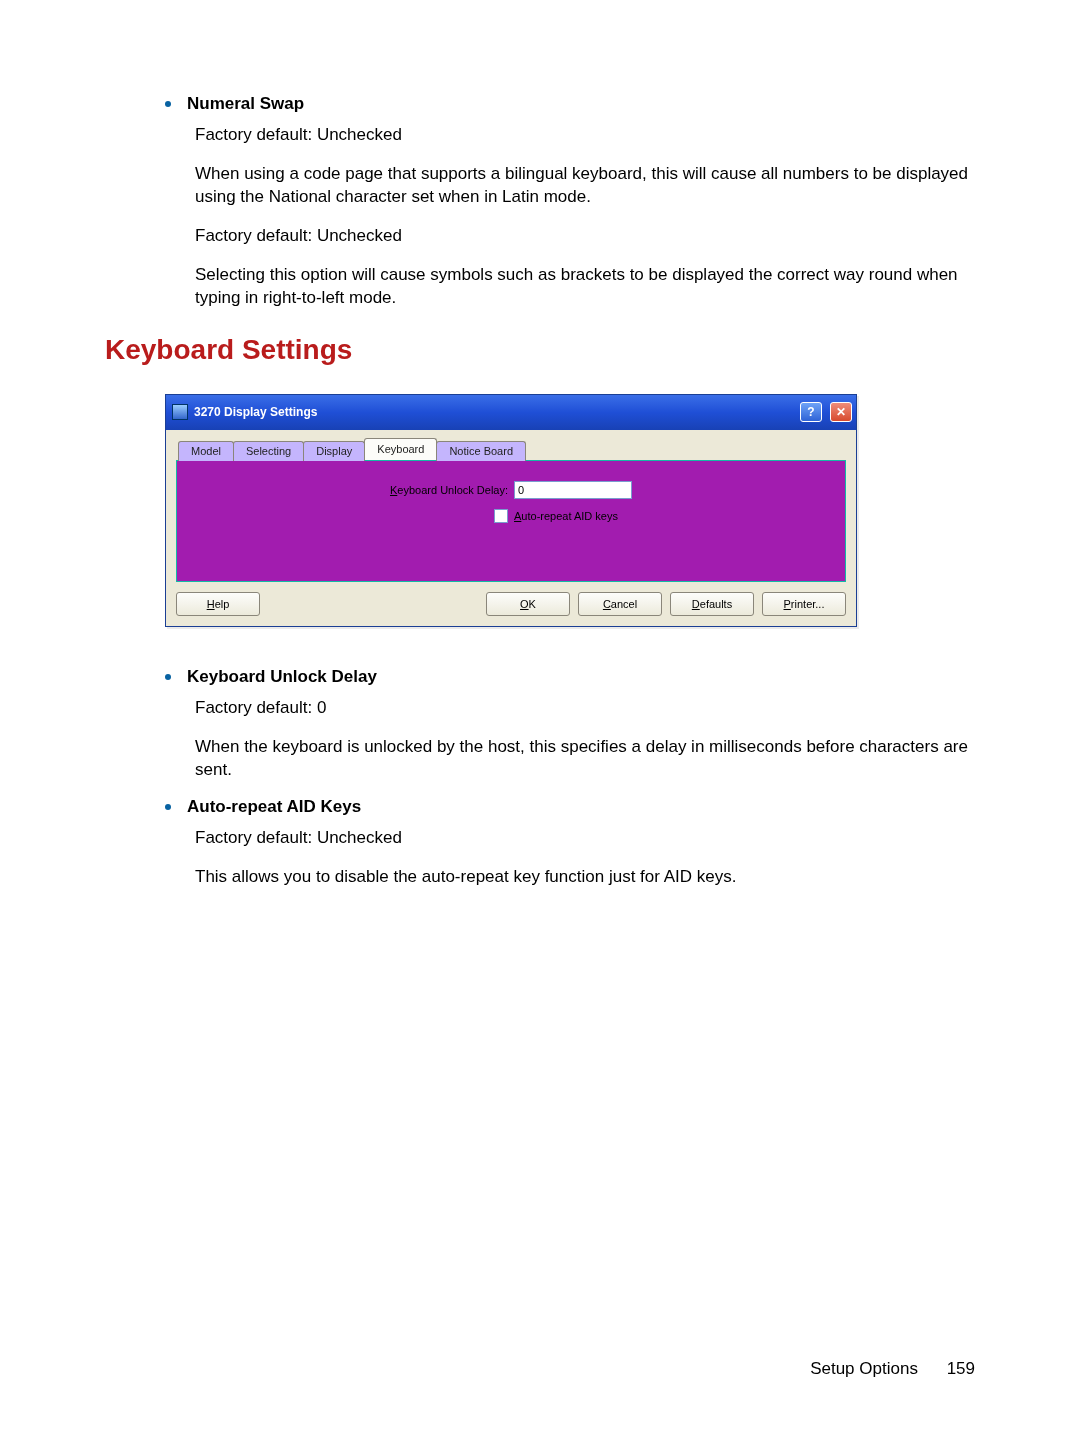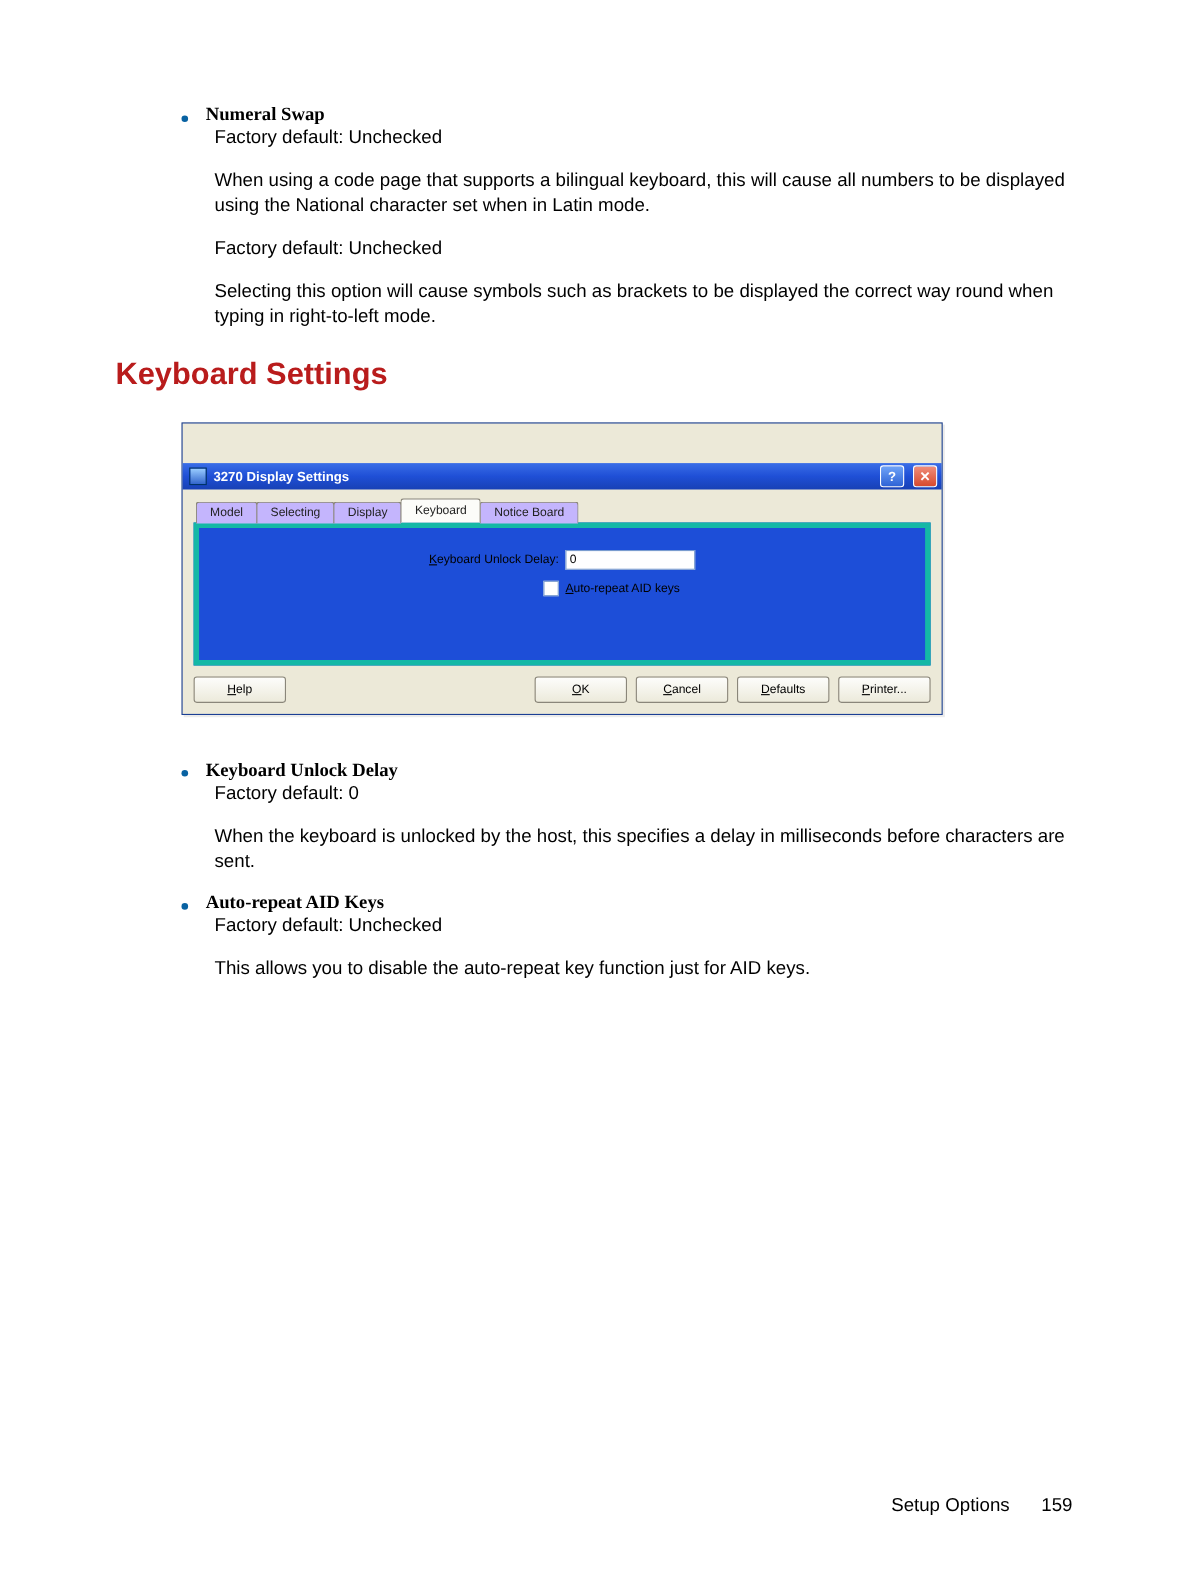--- a/index.html
+++ b/index.html
@@ -11,66 +11,64 @@
     width: 1080px;
     height: 1437px;
     position: relative;
   }
   .page {
     padding: 90px 105px 0 105px;
   }
   .indent-block { margin-left: 60px; }
   .bullet-row {
     display: flex;
-    align-items: center;
+    align-items: flex-start;
     gap: 16px;
     margin-top: 4px;
-    font-family: Liberation Serif, serif;
   }
   .bullet-dot {
     width: 6px; height: 6px; border-radius: 50%;
     background: #0862a2;
     margin-top: 7px;
     flex: 0 0 auto;
   }
   .bullet-title {
     font-weight: bold;
     font-size: 17px;
   }
   .body-text {
     font-size: 17px;
     line-height: 1.35;
-    margin: 0 0 16px 30px;
+    margin: 10px 0 16px 30px;
   }
   h2.section {
     color: #b91c1c;
     font-size: 28px;
     font-weight: bold;
     margin: 24px 0 28px 0;
   }
 
   
   .dialog {
     width: 690px;
     margin: 0 0 40px 60px;
     border: 1px solid #1b3f94;
     box-shadow: 2px 2px 0 rgba(0,0,0,.08);
     font-family: Tahoma, Arial, sans-serif;
     font-size: 11px;
     background: #ece9d8;
   }
   .titlebar {
-    height: 24px;
+    height: 35px;
     background: linear-gradient(#3a6ee7, #1f4fd6 50%, #1841b5);
     color: #fff;
     display: flex;
     align-items: center;
     padding: 0 4px 0 6px;
     gap: 6px;
-    margin-top: 36px;
   }
   .titlebar .app-icon {
     width: 14px; height: 14px;
     background: linear-gradient(#9cf, #36c);
     border: 1px solid #036;
   }
   .titlebar .title-text { font-weight: bold; font-size: 12px; }
   .titlebar .spacer { flex: 1; }
   .tb-btn {
     width: 20px; height: 18px;
@@ -104,22 +102,22 @@
     color: #222;
   }
   .tab.active {
     background: #fcfcf9;
     top: 0;
     padding-top: 4px;
     padding-bottom: 5px;
     z-index: 2;
   }
   .tab-panel {
-    border: 5px solid #14b8a6;
-    background: #1d4ed8;
+    border: 1px solid #14b8a6;
+    background: #a21caf;
     padding: 20px 14px 30px 14px;
     min-height: 70px;
   }
   .field-row {
     display: flex;
     align-items: center;
     justify-content: center;
     gap: 6px;
     margin-bottom: 10px;
   }

